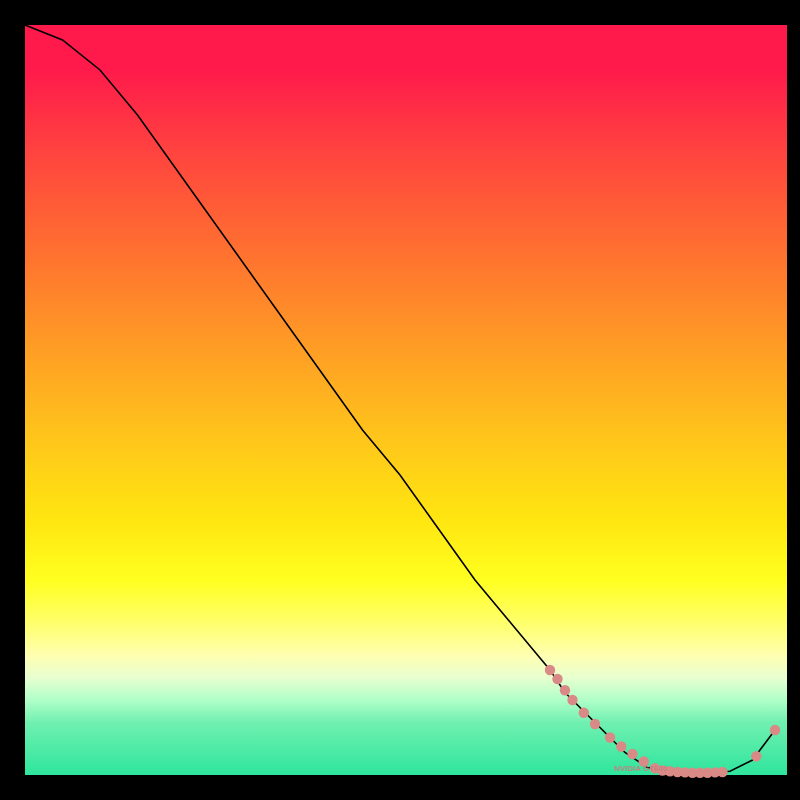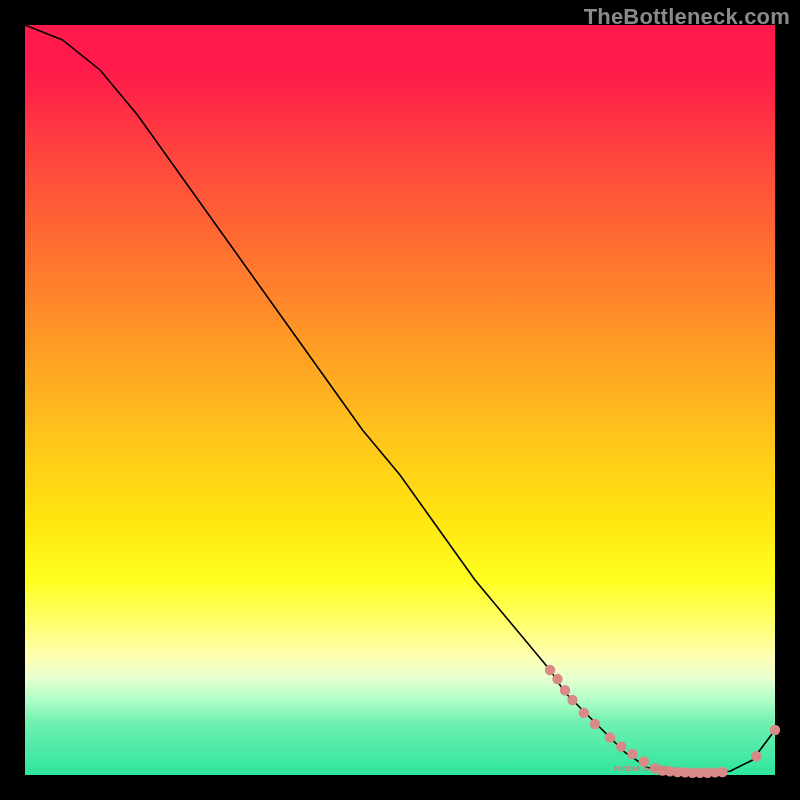--- a/index.html
+++ b/index.html
@@ -32,20 +32,21 @@
       #ffc81a 56%,
       #ffe610 66%,
       #ffff20 74%,
       #ffff70 80%,
       #ffffb0 84%,
       #e8ffd0 87%,
       #b0ffc8 90%,
       #70f0b0 93%,
       #2ee59d 100%
     );
+    padding-left: 12px;
   }
   svg.curve {
     position: absolute;
     left: 0;
     top: 0;
     width: 750px;
     height: 750px;
     overflow: visible;
   }
   .watermark {
@@ -96,15 +97,14 @@
           <circle cx="682.5" cy="747.8" r="5.2" fill="#d98a86"></circle>
           <circle cx="690.0" cy="747.4" r="5.2" fill="#d98a86"></circle>
           <circle cx="697.5" cy="747.0" r="5.2" fill="#d98a86"></circle>
           <circle cx="731.3" cy="731.3" r="5.2" fill="#d98a86"></circle>
           <circle cx="750.0" cy="705.0" r="5.2" fill="#d98a86"></circle>
         </g>
     </svg>
     <span id="tiny-label" class="tiny-label" style="left: 589px; top: 738.75px;">NVIDIA GT640</span>
   </div>
 
-  <div class="watermark">TheBottleneck.com</div>
 
 </div>
 
 </body></html>

